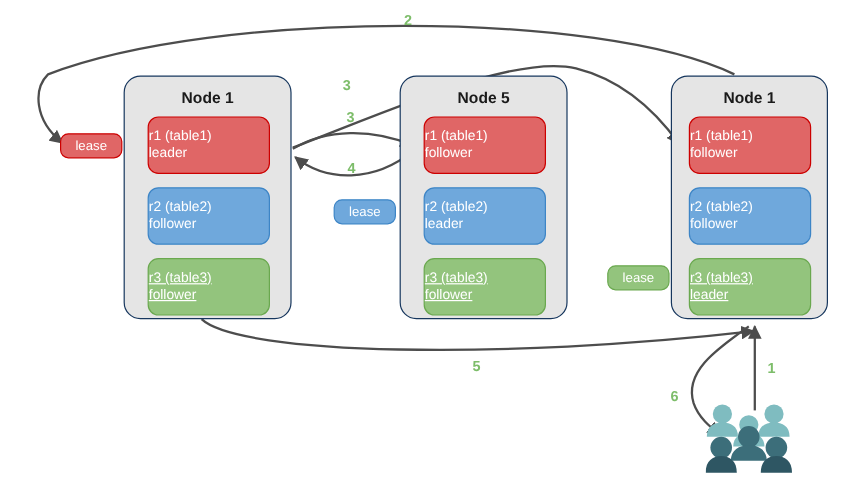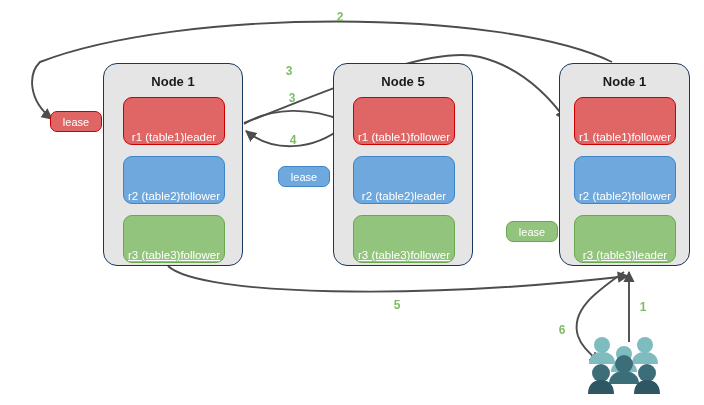--- a/index.html
+++ b/index.html
@@ -38,22 +38,22 @@
     text-align: center;
     font-size: 13px;
     font-weight: bold;
     color: #1a1a1a;
   }
   .replica {
     position: absolute;
     box-sizing: border-box;
     border-radius: 9px;
     display: flex;
-    flex-direction: row;
-    align-items: flex-end;
+    flex-direction: column;
+    align-items: flex-start;
     justify-content: center;
     color: #ffffff;
     font-size: 11.5px;
     line-height: 14px;
     text-align: center;
   }
   .replica .l1, .replica .l2 { display: block; }
   .rep-red   { background: #e06666; border: 1.4px solid #cc0000; }
   .rep-blue  { background: #6fa8dc; border: 1.4px solid #3d85c6; }
   .rep-green { background: #93c47d; border: 1.4px solid #6aa84f; text-decoration: underline; }

